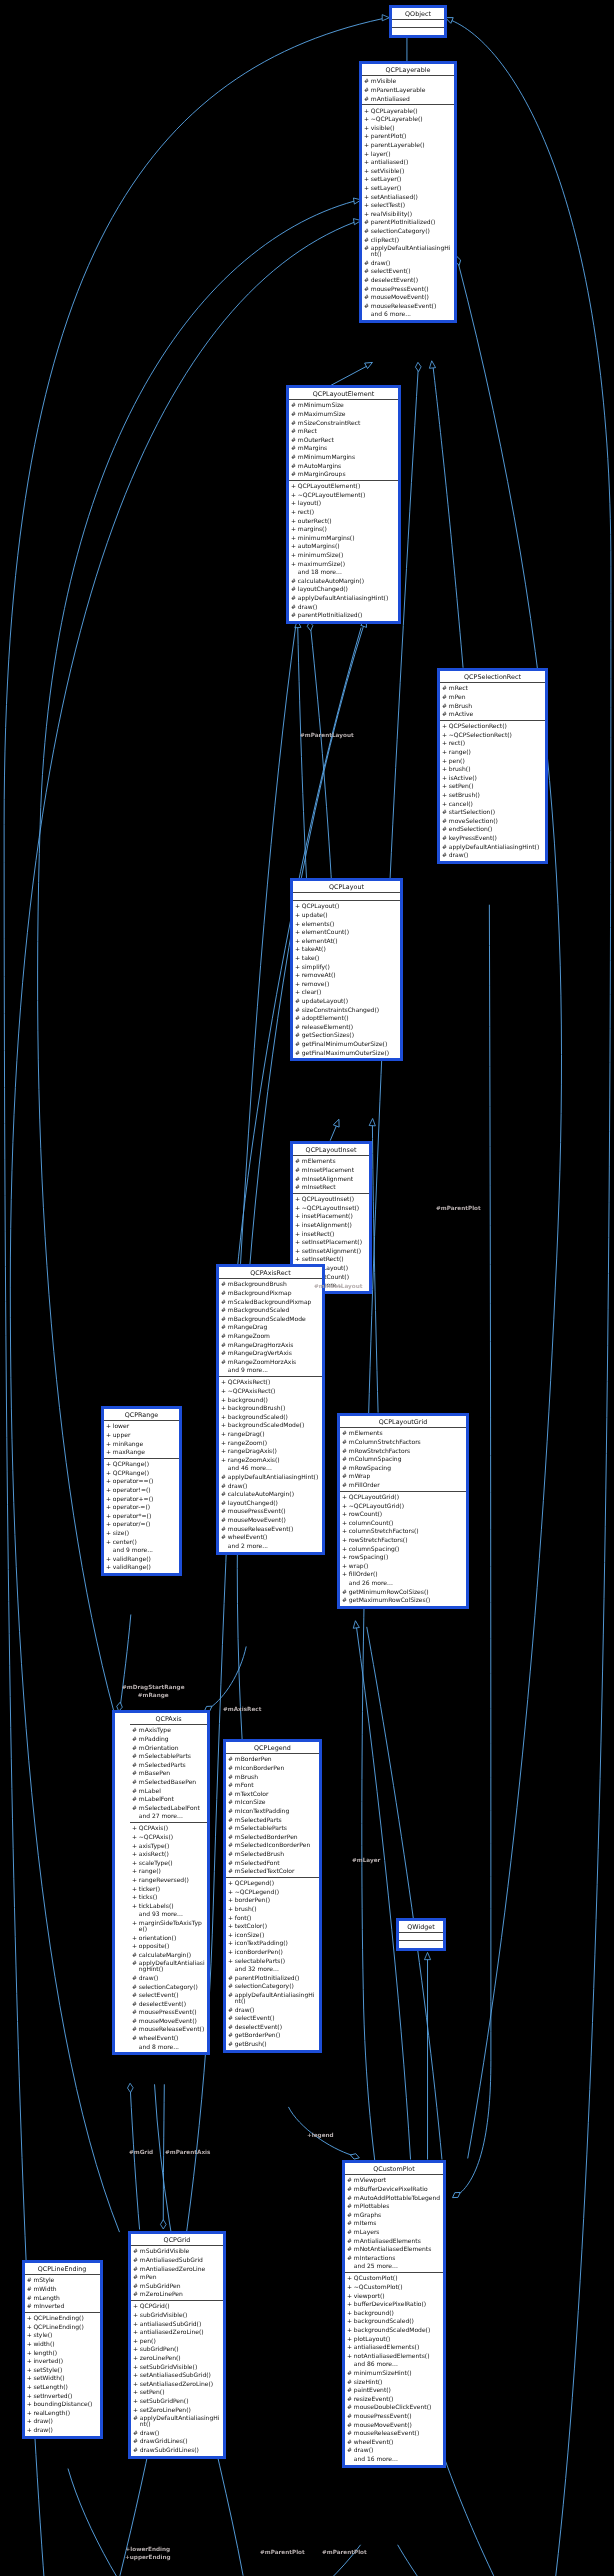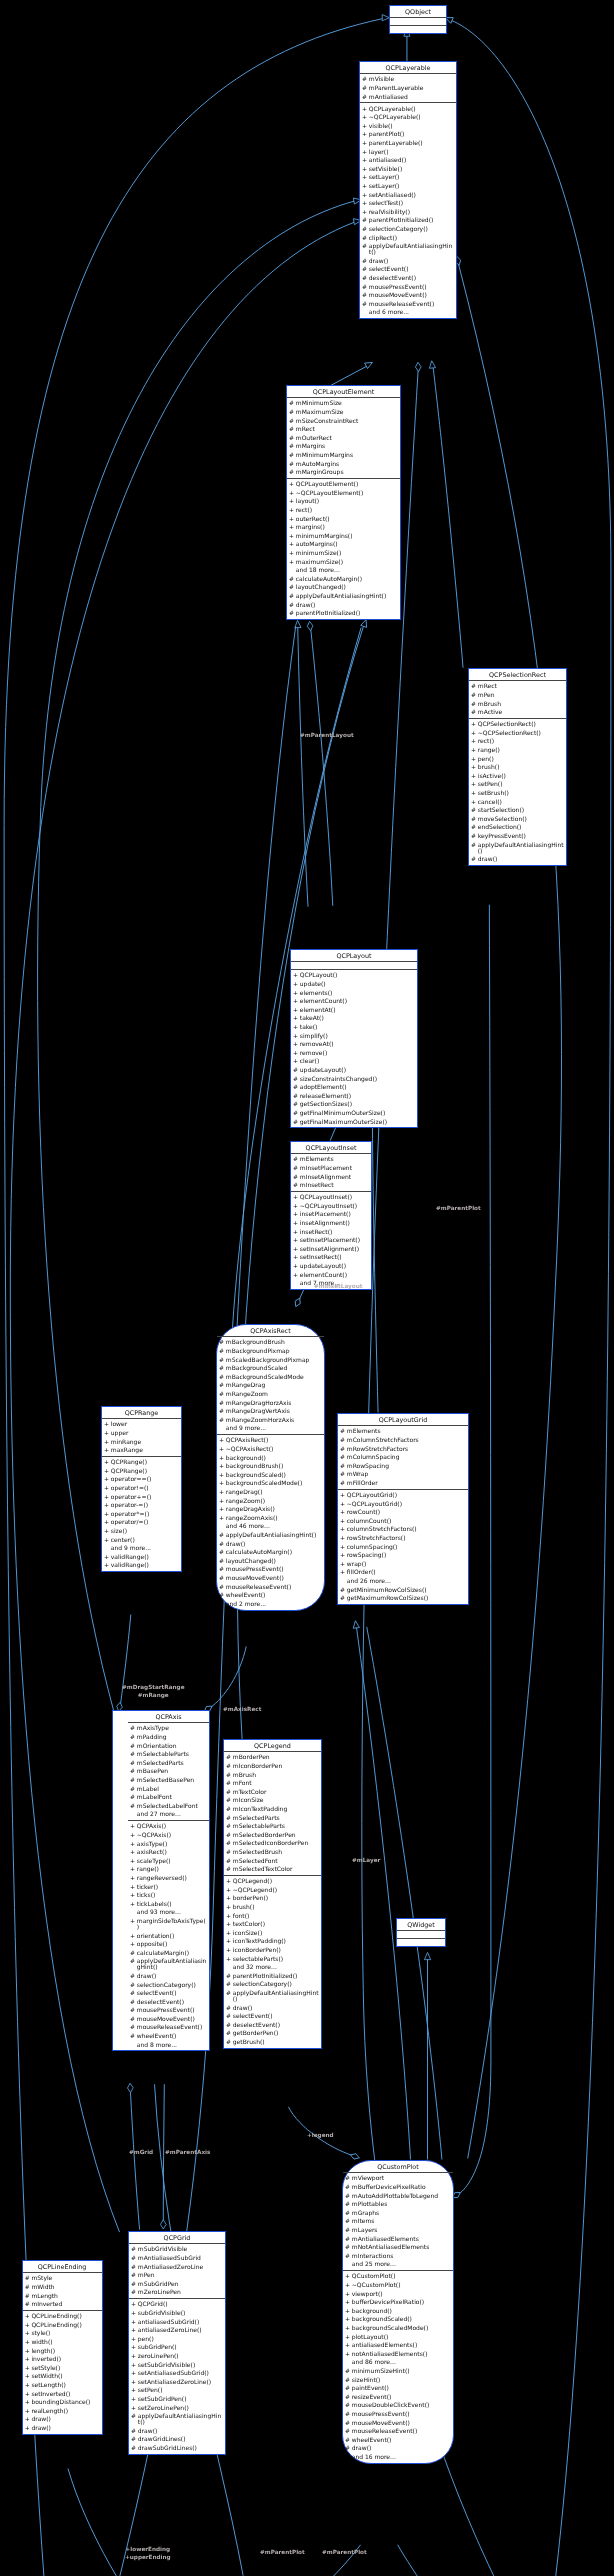--- a/index.html
+++ b/index.html
@@ -1,19 +1,19 @@
 <!DOCTYPE html>
 <html style="font-size:8.2px"><head>
 <meta charset="utf-8">
 <style>
   html,body{margin:0;padding:0;background:#000;}
   #canvas{position:relative;width:614px;height:2904px;background:#000;overflow:hidden;
           font-family:"DejaVu Sans","Liberation Sans",sans-serif;}
   #edge-layer{position:absolute;left:0;top:0;z-index:0;}
-  .uml-box{position:absolute;z-index:2;background:#fff;border:1px solid #1d4ed8;
+  .uml-box{position:absolute;z-index:2;background:#fff;border:3px solid #1d4ed8;
            color:#111;font-size:6px;line-height:1.0;box-sizing:border-box;}
   .uml-title{text-align:center;font-size:6.4px;padding:2.6px 1.5px 2.1px 1.5px;border-bottom:0.5px solid #444;}
   .uml-sec{border-bottom:0.5px solid #444;padding:1px 0 1.5px 0;min-height:4.6px;}
   .uml-sec:last-child{border-bottom:none;}
   .uml-row{display:flex;padding:1.3px 2.1px 1.3px 2.1px;}
   .uml-row .sym{width:6.7px;flex:0 0 6.7px;}
   .uml-row .mem{flex:1;overflow-wrap:anywhere;}
   .edge-label{position:absolute;z-index:3;color:#b6aeae;font-weight:bold;font-size:5.7px;
               line-height:1.35;white-space:pre-line;text-align:center;}
 </style>
@@ -300,21 +300,21 @@
         <div class="uml-row">
           <span class="sym">#</span>
           <span class="mem">draw()</span>
         </div>
         <div class="uml-row">
           <span class="sym">#</span>
           <span class="mem">parentPlotInitialized()</span>
         </div>
       </div>
     </div>
-    <div class="uml-box" style="left: 437px; top: 668px; width: 99px; margin-left: 31px;">
+    <div class="uml-box" style="left: 437px; top: 668px; width: 111px;">
       <div class="uml-title">QCPSelectionRect</div>
       <div class="uml-sec">
         <div class="uml-row">
           <span class="sym">#</span>
           <span class="mem">mRect</span>
         </div>
         <div class="uml-row">
           <span class="sym">#</span>
           <span class="mem">mPen</span>
         </div>
@@ -387,21 +387,21 @@
         <div class="uml-row">
           <span class="sym">#</span>
           <span class="mem">applyDefaultAntialiasingHint()</span>
         </div>
         <div class="uml-row">
           <span class="sym">#</span>
           <span class="mem">draw()</span>
         </div>
       </div>
     </div>
-    <div class="uml-box" style="left: 290px; top: 949px; width: 128px;">
+    <div class="uml-box" style="left: 290px; top: 878px; width: 113px;">
       <div class="uml-title">QCPLayout</div>
       <div class="uml-sec"></div>
       <div class="uml-sec">
         <div class="uml-row">
           <span class="sym">+</span>
           <span class="mem">QCPLayout()</span>
         </div>
         <div class="uml-row">
           <span class="sym">+</span>
           <span class="mem">update()</span>
@@ -532,21 +532,21 @@
         <div class="uml-row">
           <span class="sym">+</span>
           <span class="mem">elementCount()</span>
         </div>
         <div class="uml-row">
           <span class="sym"></span>
           <span class="mem">and 7 more...</span>
         </div>
       </div>
     </div>
-    <div class="uml-box" style="left: 216px; top: 1324px; width: 109px; border-radius: 30px;">
+    <div class="uml-box" style="left: 216px; top: 1264px; width: 109px;">
       <div class="uml-title">QCPAxisRect</div>
       <div class="uml-sec">
         <div class="uml-row">
           <span class="sym">#</span>
           <span class="mem">mBackgroundBrush</span>
         </div>
         <div class="uml-row">
           <span class="sym">#</span>
           <span class="mem">mBackgroundPixmap</span>
         </div>
@@ -1120,21 +1120,21 @@
           <span class="sym">#</span>
           <span class="mem">getBrush()</span>
         </div>
       </div>
     </div>
     <div class="uml-box" style="left: 396px; top: 1918px; width: 50px;">
       <div class="uml-title">QWidget</div>
       <div class="uml-sec"></div>
       <div class="uml-sec"></div>
     </div>
-    <div class="uml-box" style="left: 342px; top: 2160px; width: 112px; border-radius: 29px;">
+    <div class="uml-box" style="left: 342px; top: 2160px; width: 104px;">
       <div class="uml-title">QCustomPlot</div>
       <div class="uml-sec">
         <div class="uml-row">
           <span class="sym">#</span>
           <span class="mem">mViewport</span>
         </div>
         <div class="uml-row">
           <span class="sym">#</span>
           <span class="mem">mBufferDevicePixelRatio</span>
         </div>

